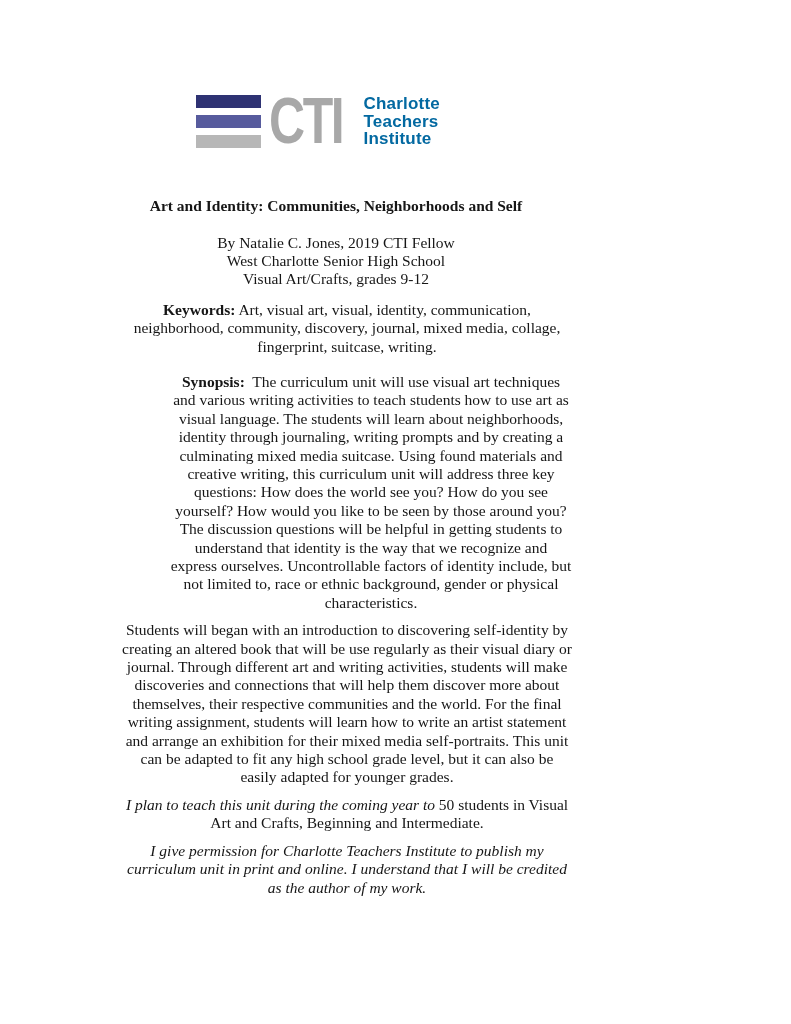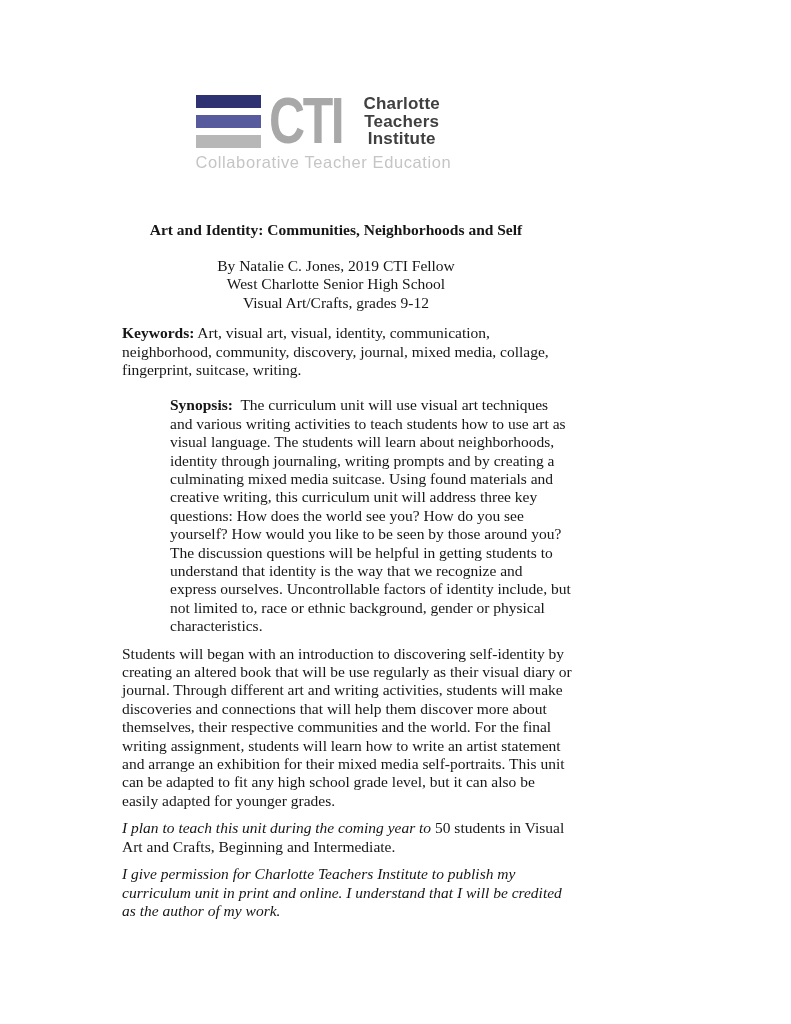--- a/index.html
+++ b/index.html
@@ -90,21 +90,21 @@
   }
   .byline   { margin-top: 18px; }
   .school   { margin-top: 0; }
   .rec-intro{ margin-top: 17px; }
   .rec-for  { margin-top: 0; }
 
   
   .body-text {
     margin-left: 122px;
     margin-right: 91px;
-    text-align: left;
+    text-align: center;
   }
   .para { white-space: pre-wrap; }
   .para .b { font-weight: bold; }
   .para .i { font-style: italic; }
   .para a.link { text-decoration: underline; cursor: pointer; }
 
   .para-keywords           { margin-top: 12px; }
   .para-teaching-standards { margin-top: 18px; }
   .para-synopsis           { margin-top: 17px; margin-left: 48px; }
   .para-overview           { margin-top: 9px; }
@@ -119,27 +119,26 @@
   <div class="logo">
     <div class="logo-row">
       <div class="logo-bars">
         <div class="logo-bar" style="background: rgb(46, 50, 115);"></div>
         <div class="logo-bar" style="background: rgb(87, 91, 157);"></div>
         <div class="logo-bar" style="background: rgb(183, 183, 183);"></div>
       </div>
       <div class="logo-cti">
         <span style="color: rgb(168, 168, 168);">CTI</span>
       </div>
-      <div class="logo-org" style="color: #404040; text-align: center;">
+      <div class="logo-org" style="color: #0369a1;">
         <div>Charlotte</div>
         <div>Teachers</div>
         <div>Institute</div>
       </div>
     </div>
-    <div class="logo-tagline" style="color: rgb(197, 197, 197);">Collaborative Teacher Education</div>
   </div>
 
   <div class="doc-header">
     <p class="title">Art and Identity: Communities, Neighborhoods and Self</p>
     <p class="byline">By Natalie C. Jones, 2019 CTI Fellow</p>
     <p class="school">West Charlotte Senior High School</p>
     <p class="rec-for">Visual Art/Crafts, grades 9-12</p>
   </div>
 
   <div class="body-text">

